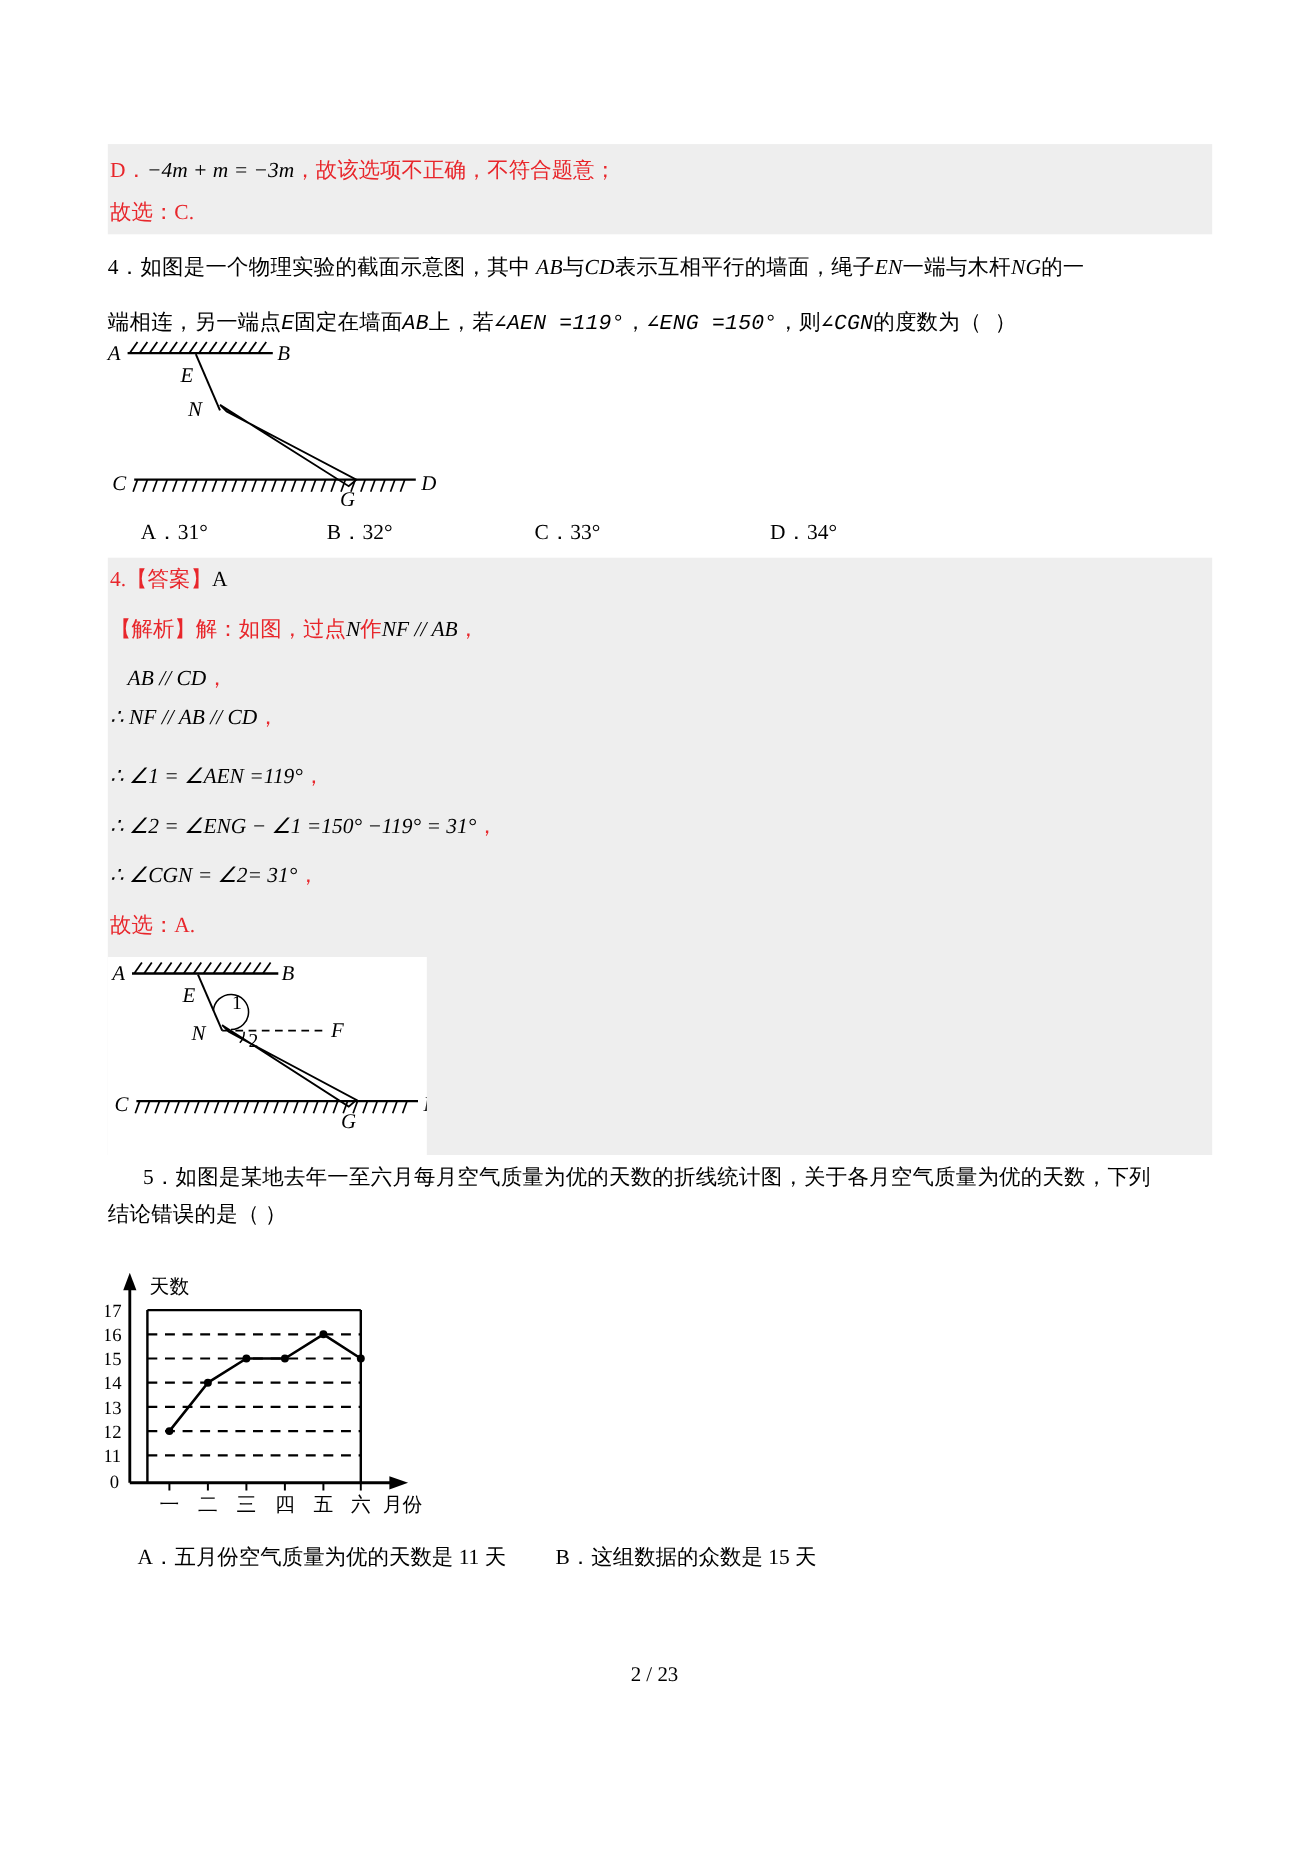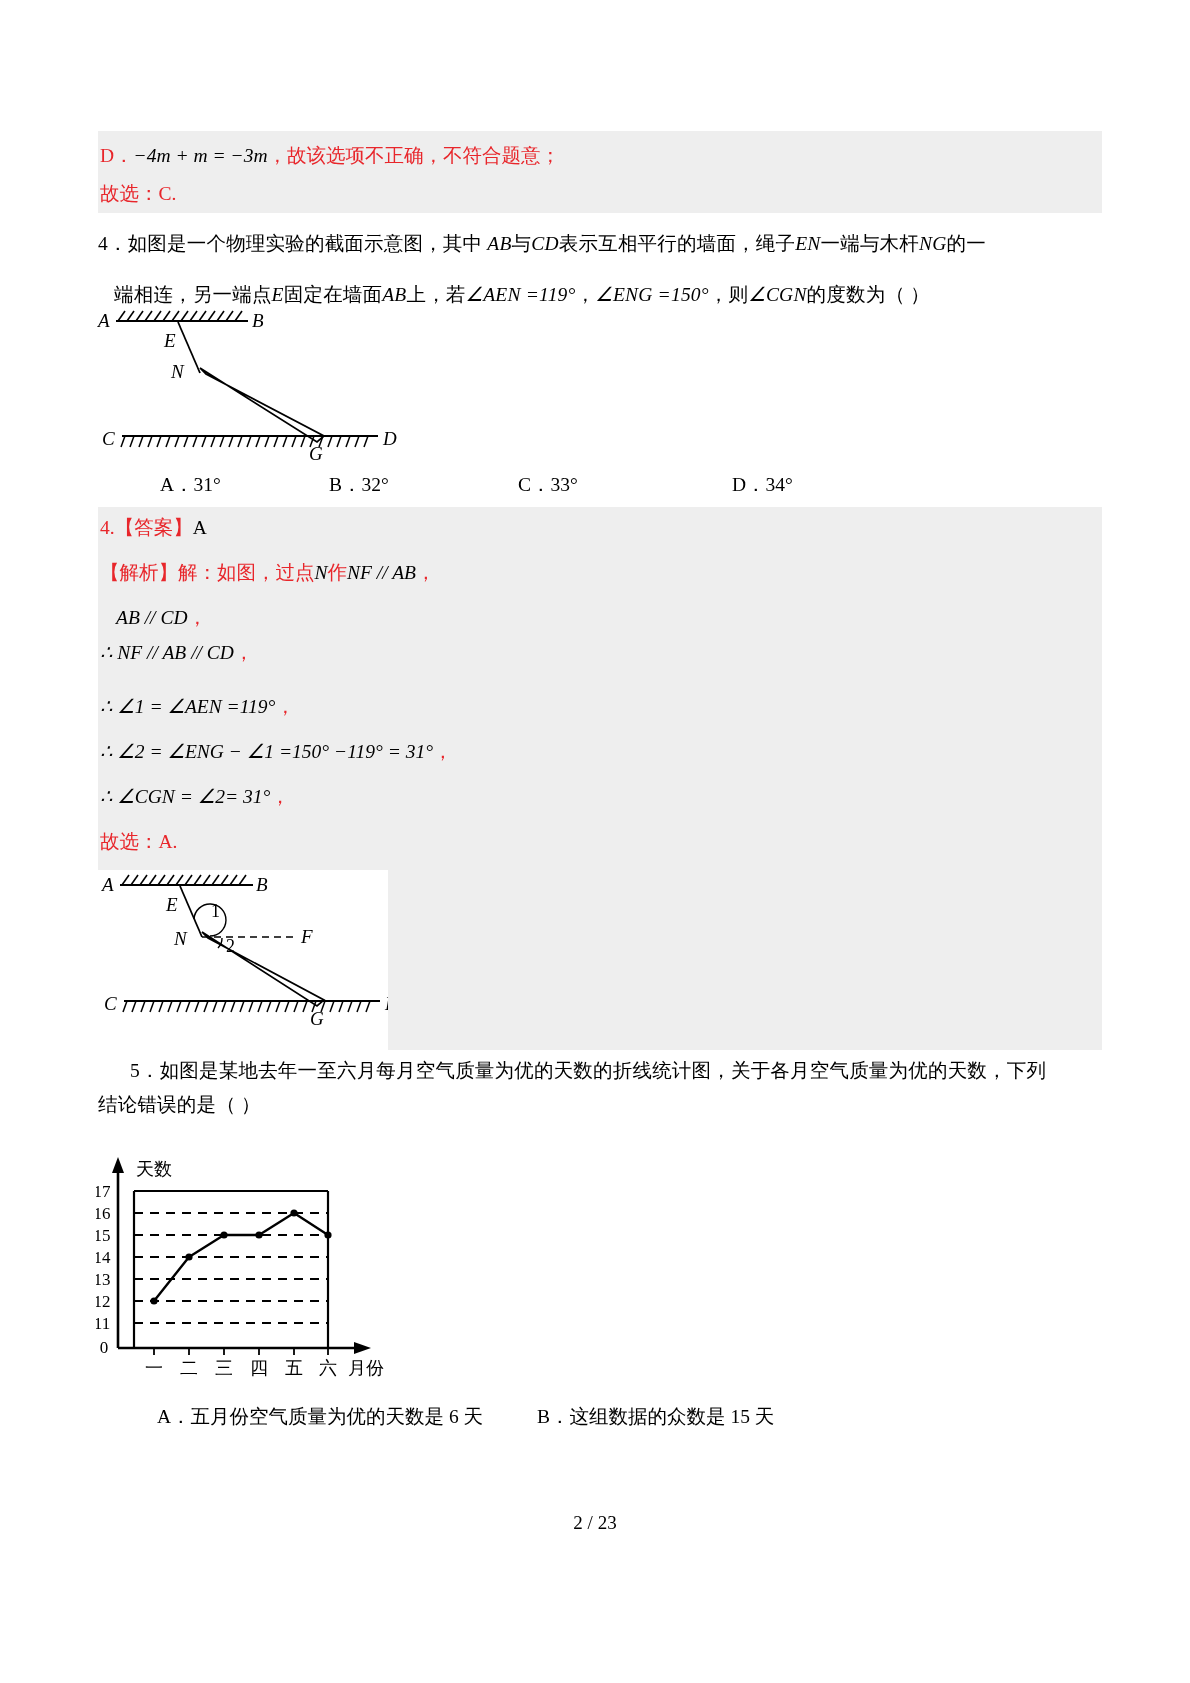--- a/index.html
+++ b/index.html
@@ -32,21 +32,21 @@
     font-size: 19.5px;
     line-height: 1.2;
     color: #000;
   }
   .red { color: #e8262b; }
   .it { font-style: italic; }
   .qtext {
     font-size: 19.5px;
     letter-spacing: 0.2px;
   }
-  .opt { font-size: 19.5px; margin-left: 32px; }
+  .opt { font-size: 19.5px; }
   .footer {
     position: absolute;
     width: 1190px;
     text-align: center;
     font-size: 19px;
   }
   svg { display: block; }
   .figbox { position: absolute; background: #ffffff; }
 </style>
 </head>
@@ -59,21 +59,21 @@
   <div class="txt red" style="left:100px; top:144px;">
     <span>D．</span><span class="it" style="color:#000;">−4m + m = −3m</span><span>，故该选项不正确，不符合题意；</span>
   </div>
 
   <div class="txt red" style="left:100px; top:182px;">故选：C.</div>
 
   <div class="txt qtext" style="left:98px; top:232px;">
     <span>4．</span><span>如图是一个物理实验的截面示意图，其中</span><span class="it">&nbsp;</span><span class="it">AB</span><span>与</span><span class="it">CD</span><span>表示互相平行的墙面，绳子</span><span class="it">EN</span><span>一端与木杆</span><span class="it">NG</span><span>的一</span>
   </div>
 
-  <div class="txt qtext" style="left:114px; top:283px;">
+  <div class="txt qtext" style="left:98px; top:283px;font-family:Liberation Mono, monospace;">
     <span>端相连，另一端点</span><span class="it">E</span><span>固定在墙面</span><span class="it">AB</span><span>上，若</span><span class="it">∠AEN =119°</span><span>，</span><span class="it">∠ENG =150°</span><span>，则</span><span class="it">∠CGN</span><span>的度数为（    ）</span>
   </div>
 
   <div class="figbox" style="left:96px; top:305px; width:310px; height:155px;">
     <svg width="310" height="155" viewBox="0 0 310 155">
 
       <line x1="20" y1="16" x2="152" y2="16" stroke="#000" stroke-width="2.2"></line>
 
       <g stroke="#000" stroke-width="1.6">
         <line x1="22" y1="16" x2="29" y2="6"></line>
@@ -320,21 +320,21 @@
         <circle cx="93" cy="114" r="3.6"></circle>
         <circle cx="128" cy="92" r="3.6"></circle>
         <circle cx="163" cy="92" r="3.6"></circle>
         <circle cx="198" cy="70" r="3.6"></circle>
         <circle cx="232" cy="92" r="3.6"></circle>
       </g>
     </svg>
   </div>
 
   <div class="txt opt" style="left:125px; top:1405px;">
-    <span>A．</span><span>五月份空气质量为优的天数是 6 天</span>
+    <span>A．</span><span>五月份空气质量为优的天数是 11 天</span>
   </div>
   <div class="txt opt" style="left:505px; top:1405px;">
     <span>B．</span><span>这组数据的众数是 15 天</span>
   </div>
 
   <div class="footer" style="left:0; top:1512px;">2 / 23</div>
 
 </div>
 
 </body></html>

